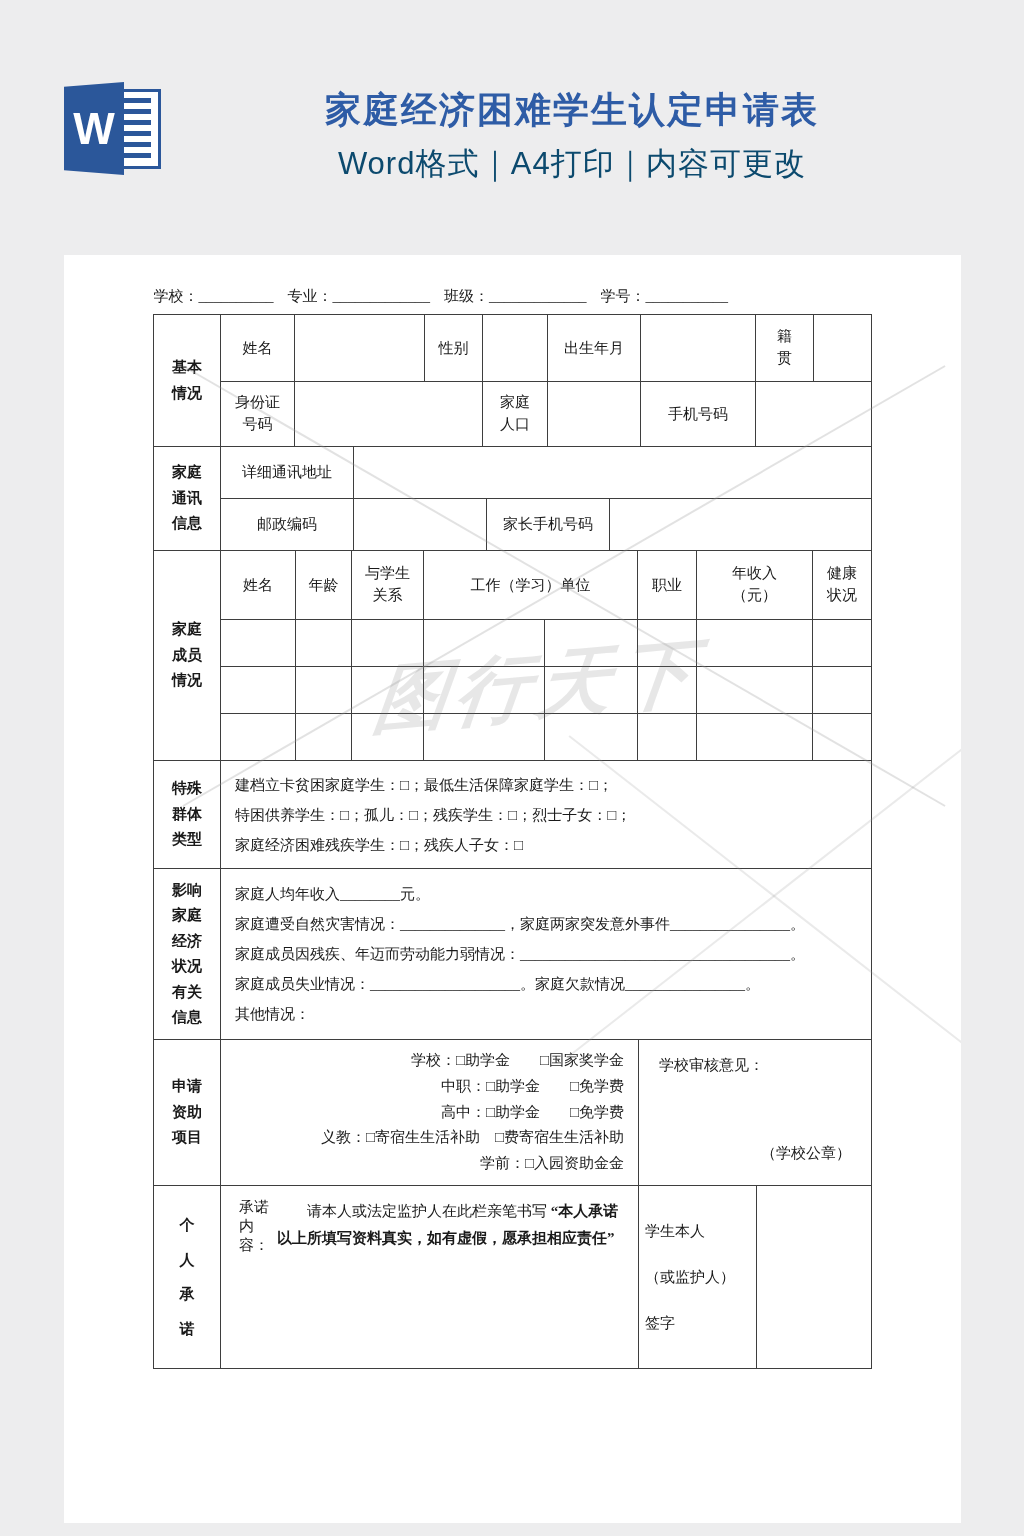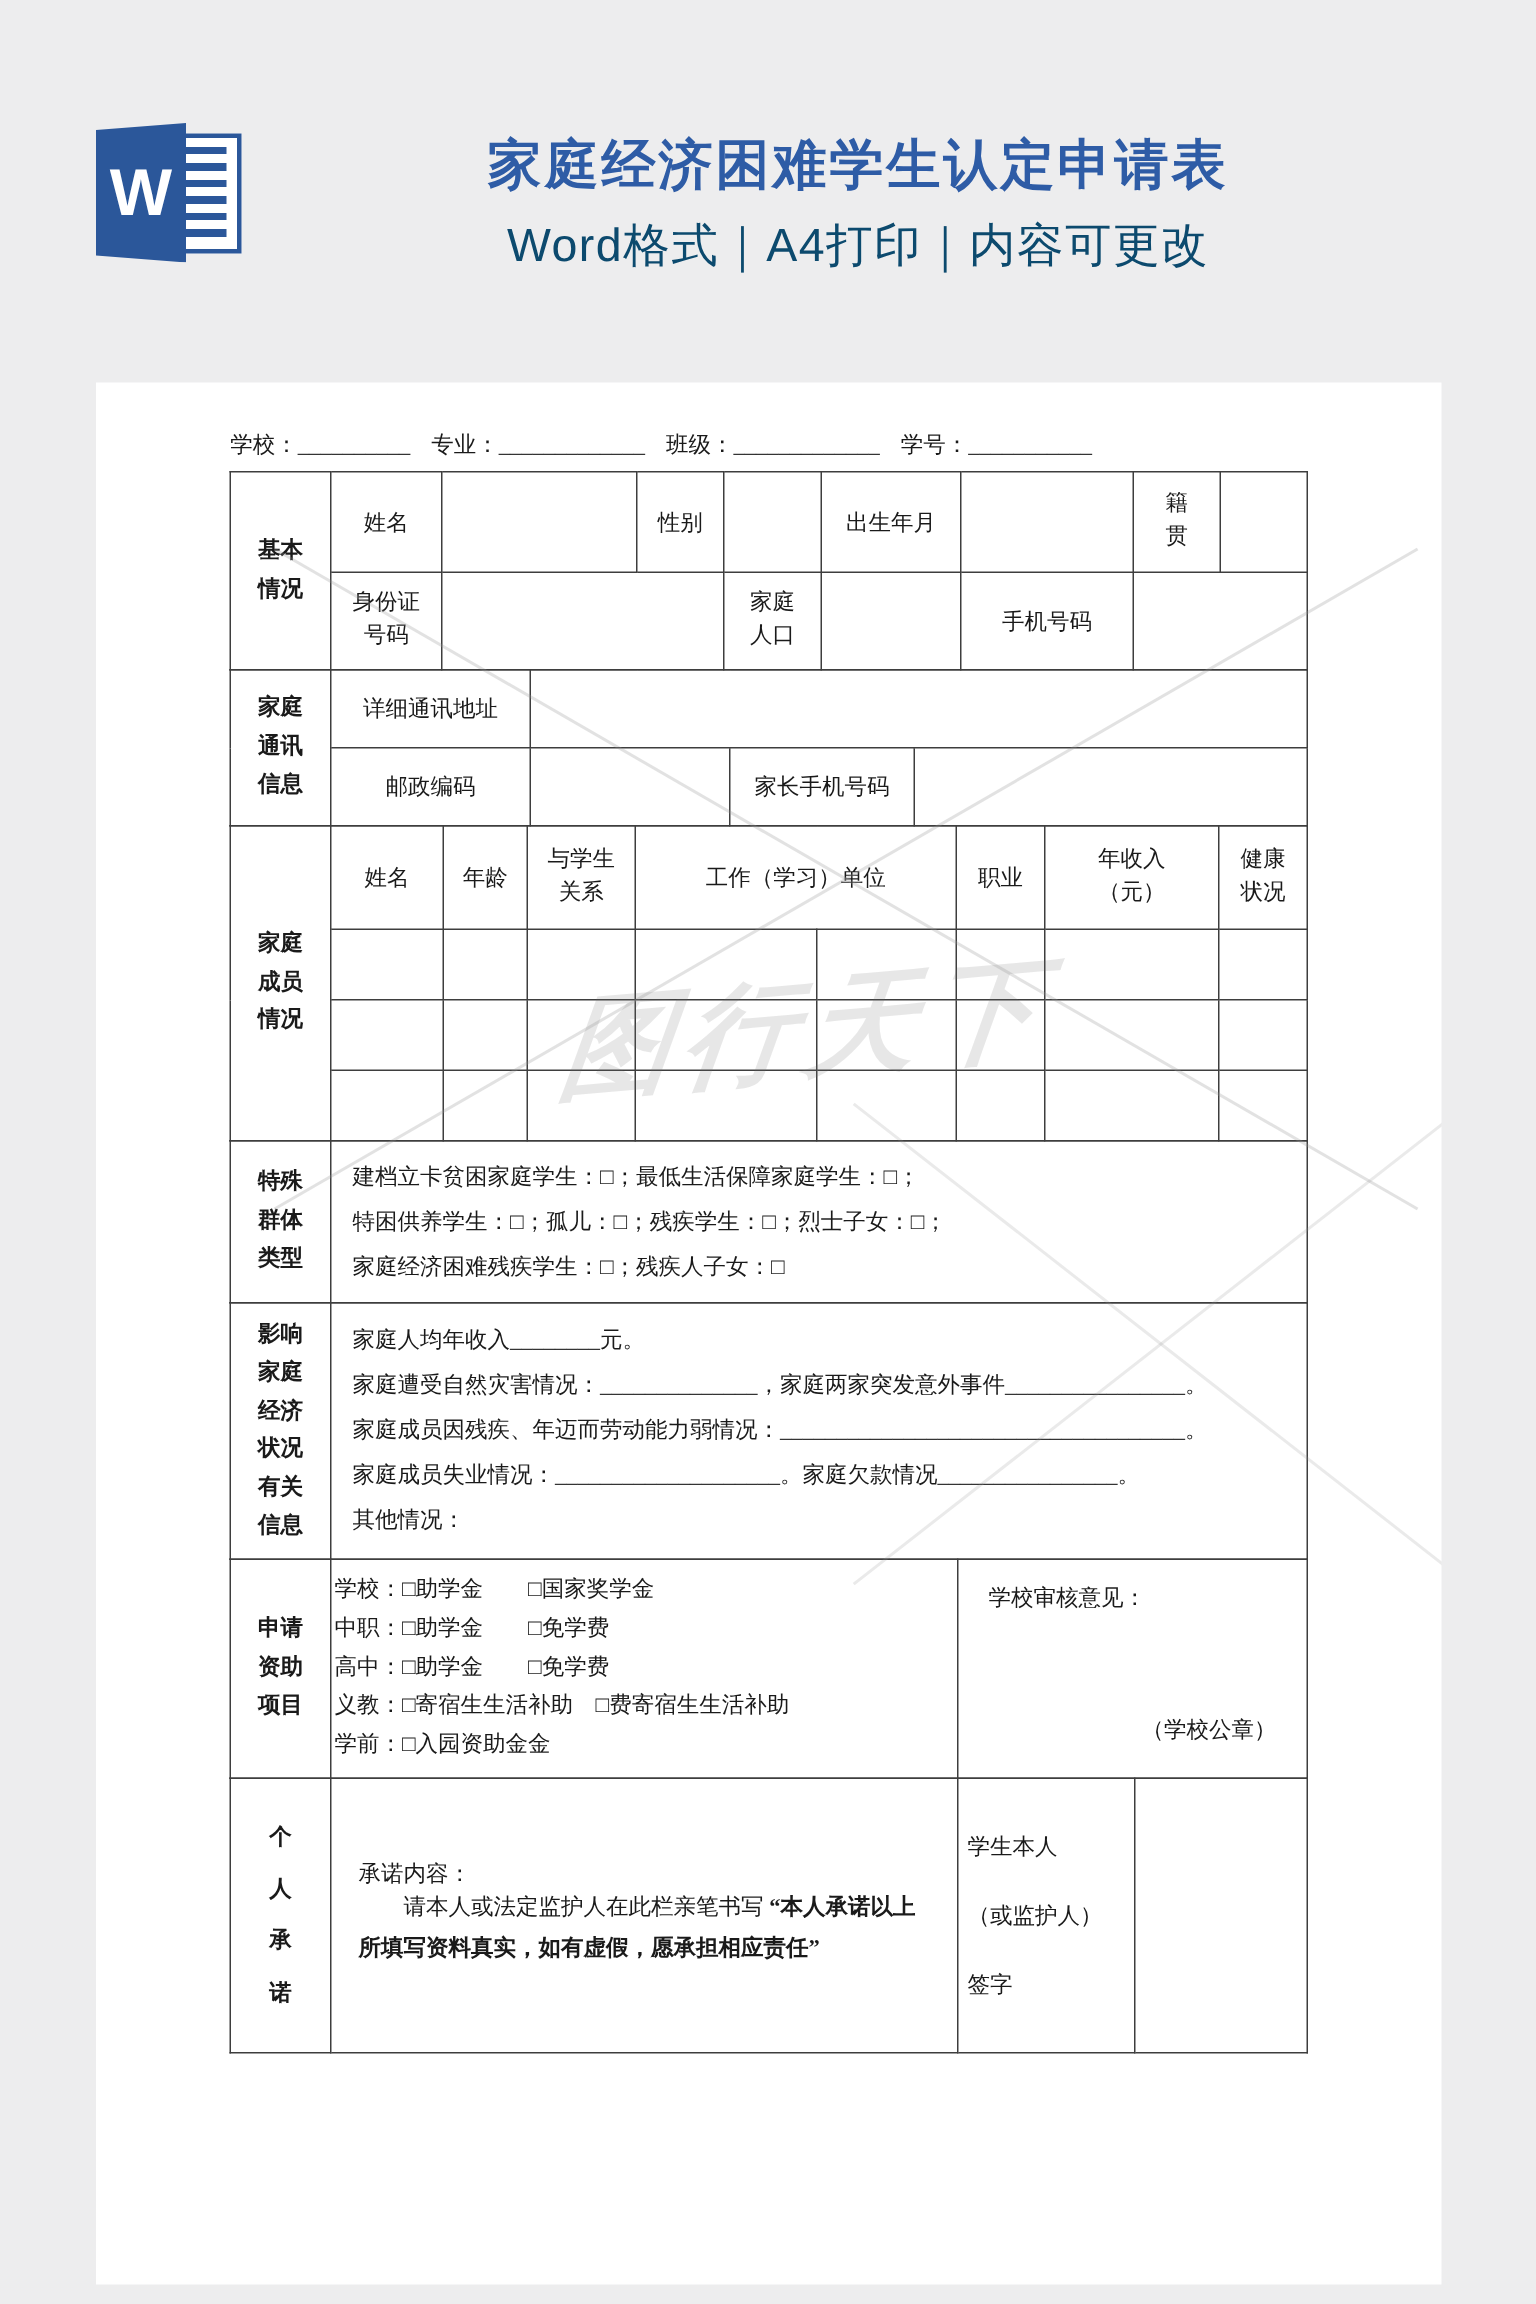--- a/index.html
+++ b/index.html
@@ -37,30 +37,30 @@
   .sec td{border:1px solid #3e3e3e;padding:2px 4px;text-align:center;vertical-align:middle;
           overflow:hidden;}
   .lblcell{font-weight:bold;}
   .vlabel{display:inline-block;width:2.15em;word-break:break-all;line-height:1.7;text-align:center;}
   .vlabel1{display:inline-block;width:1.2em;word-break:break-all;line-height:2.3;text-align:center;}
   .l2{display:block;line-height:1.45;}
   .h62 td{height:62px;} .h60 td{height:60px;} .h47 td{height:47px;}
   .h64 td{height:64px;} .h42 td{height:42px;}
   td.txtcell{text-align:left;padding:6px 14px;line-height:2.0;}
   td.txtcell p{margin:0;}
-  td.txtcell-tight{text-align:left;padding:5px 2px;line-height:1.72;}
+  td.txtcell-tight{text-align:right;padding:5px 14px;line-height:1.72;}
   td.txtcell-tight p{margin:0;}
   .economic-cell{height:158px;} .special-cell{height:95px;} .apply-cell{height:135px;}
   .review-cell{height:135px;padding:0;}
   .review-inner{height:100%;display:flex;flex-direction:column;justify-content:space-between;
             box-sizing:border-box;padding:14px 12px 20px 16px;}
   .review-title{text-align:left;}
   .review-seal{text-align:right;padding-right:4px;}
   .promise-cell{height:178px;padding:0;position:relative;}
-  .promise-inner{height:100%;display:flex;flex-direction:column;justify-content:center;
+  .promise-inner{height:100%;display:flex;flex-direction:row;justify-content:space-between;
             box-sizing:border-box;padding:10px 12px 12px 14px;text-align:left;}
   .promise-note{margin:0;text-indent:2em;line-height:1.8;}
   .sign-cell{padding:0;}
   .sign-inner{height:178px;display:flex;flex-direction:column;justify-content:space-around;
             box-sizing:border-box;padding:20px 2px;align-items:flex-start;}
   
   .wm-layer{position:absolute;inset:0;pointer-events:none;}
   .wm-text{position:absolute;left:310px;top:382px;font-size:74px;font-weight:bold;font-style:italic;
            color:#6f6f6f;opacity:0.16;letter-spacing:8px;transform:rotate(-5deg) skewX(-12deg);
            white-space:nowrap;}

